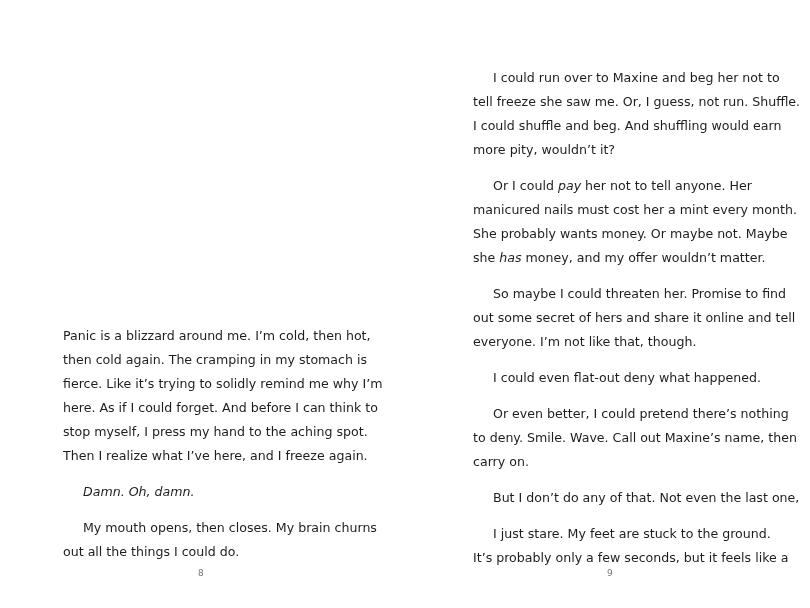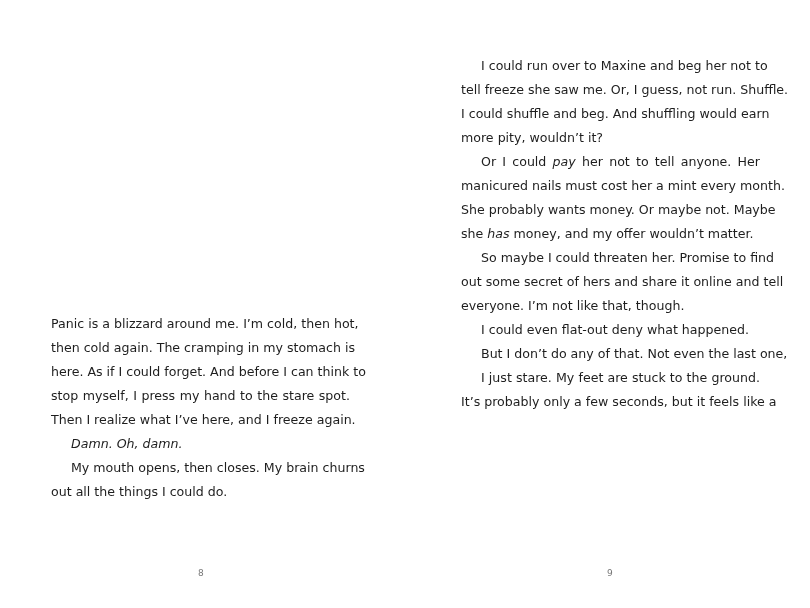--- a/index.html
+++ b/index.html
@@ -41,21 +41,21 @@
       font-family: "DejaVu Sans", sans-serif;
       font-size: 12.6px;
       line-height: 24px;
       color: #1e1e1e;
       text-align: justify;
       text-align-last: left;
     }
     .page-left .text-block { left: 51px; top: 312px; }
     .page-right .text-block { left: 56px; top: 54px; }
 
-    .para { margin: 0; text-indent: 0; }
+    .para { margin: 12px; text-indent: 0; }
 
     .line {
       display: block;
       white-space: nowrap;
       text-align: justify;
       text-align-last: justify;
       height: 24px;
     }
     .line.last { text-align-last: left; }
     .line.first-indent { padding-left: 20px; }
@@ -74,22 +74,23 @@
   </style>
 </head>
 <body>
 
 <div class="page page-left">
   <div class="text-block">
 
     <div class="para">
       <span class="line">Panic is a blizzard around me. I’m cold, then hot,</span>
       <span class="line">then cold again. The cramping in my stomach is</span>
+      <span class="line">fierce. Like it’s trying to solidly remind me why I’m</span>
       <span class="line">here. As if I could forget. And before I can think to</span>
-      <span class="line">stop myself, I press my hand to the stare spot.</span>
+      <span class="line">stop myself, I press my hand to the aching spot.</span>
       <span class="line last">Then I realize what I’ve here, and I freeze again.</span>
     </div>
 
     <div class="para">
       <span class="line last first-indent em">Damn. Oh, damn.</span>
     </div>
 
     <div class="para">
       <span class="line first-indent">My mouth opens, then closes. My brain churns</span>
       <span class="line last">out all the things I could do.</span>
@@ -118,20 +119,25 @@
     <div class="para">
       <span class="line first-indent">So maybe I could threaten her. Promise to find</span>
       <span class="line">out some secret of hers and share it online and tell</span>
       <span class="line last">everyone. I’m not like that, though.</span>
     </div>
 
     <div class="para">
       <span class="line last first-indent">I could even flat-out deny what happened.</span>
     </div>
 
+    <div class="para">
+      <span class="line first-indent">Or even better, I could pretend there’s nothing</span>
+      <span class="line">to deny. Smile. Wave. Call out Maxine’s name, then</span>
+      <span class="line last">carry on.</span>
+    </div>
 
     <div class="para">
       <span class="line first-indent">But I don’t do any of that. Not even the last one,</span>
     </div>
 
     <div class="para">
       <span class="line first-indent">I just stare. My feet are stuck to the ground.</span>
       <span class="line">It’s probably only a few seconds, but it feels like a</span>
     </div>
   </div>

